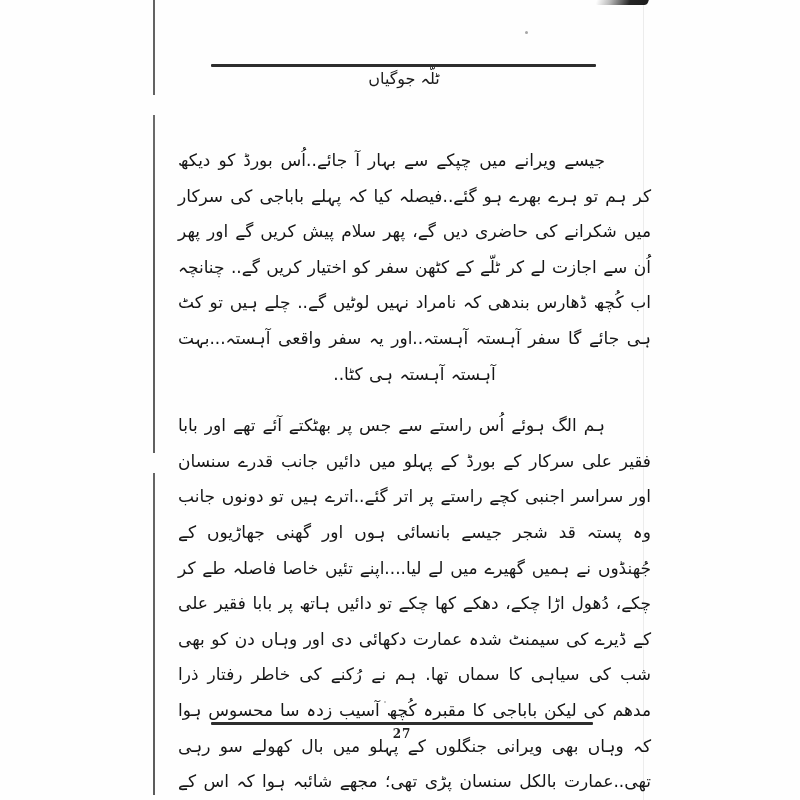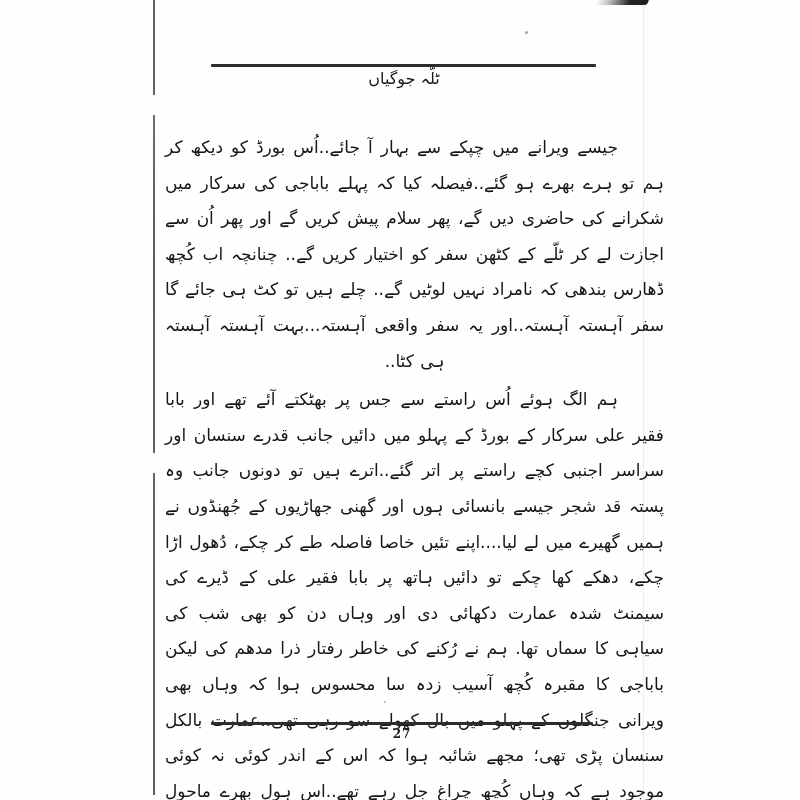--- a/index.html
+++ b/index.html
@@ -36,21 +36,21 @@
     font-size:16px;color:#1b1b1b;margin-top:36px;
   }
   .header-rule{position:absolute;left:211px;top:64px;width:385px;height:2.5px;background:#2d2d2d;border-radius:1px;}
 
   
   .page-body{
     position:absolute;left:162px;top:127px;width:505px;
     direction:rtl;
   }
   .page-body p{
-    margin:3px;color:#161616;
+    margin:16px;color:#161616;
     font-size:17px;line-height:35.6px;
     text-align:justify;text-align-last:center;
     text-indent:46px;
     word-spacing:1px;
   }
 
   
   .footer-rule{position:absolute;left:211px;top:722px;width:382px;height:2.5px;background:#2d2d2d;border-radius:1px;}
   .page-number{
     position:absolute;left:211px;top:727px;width:382px;

